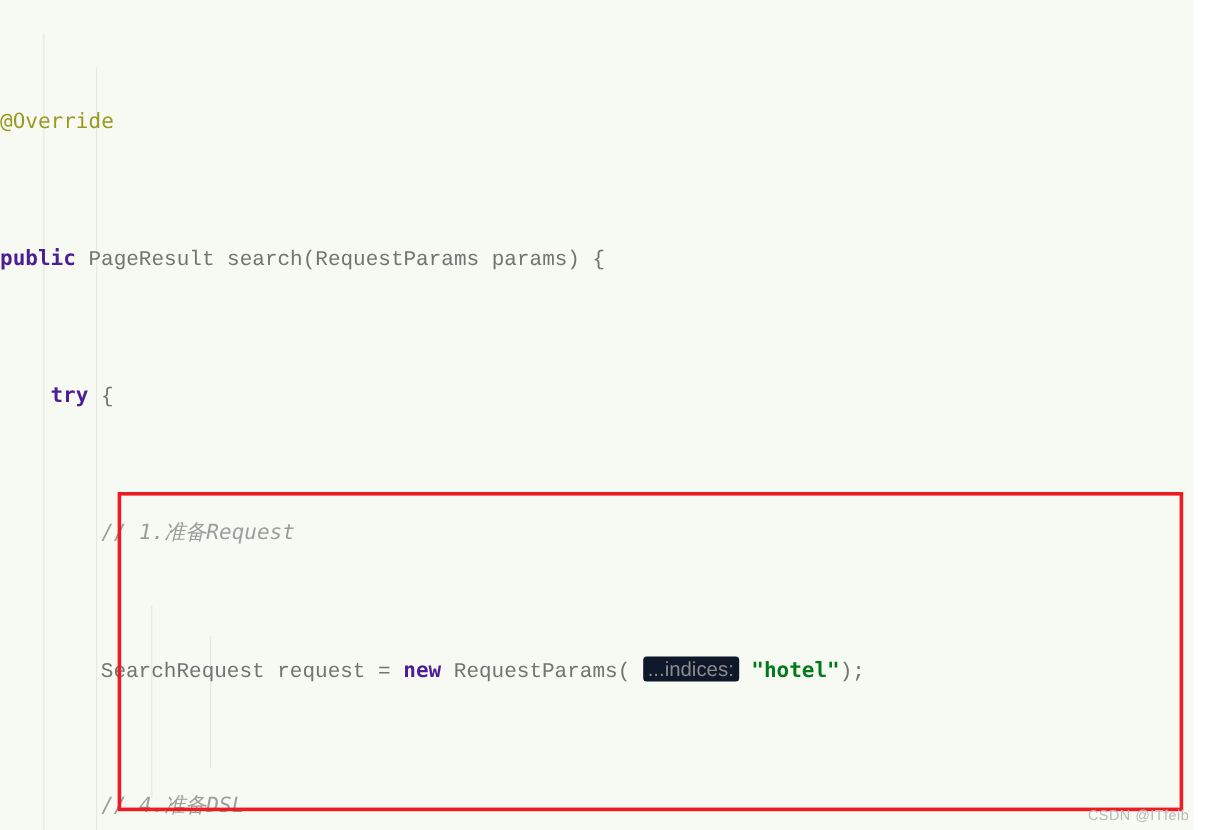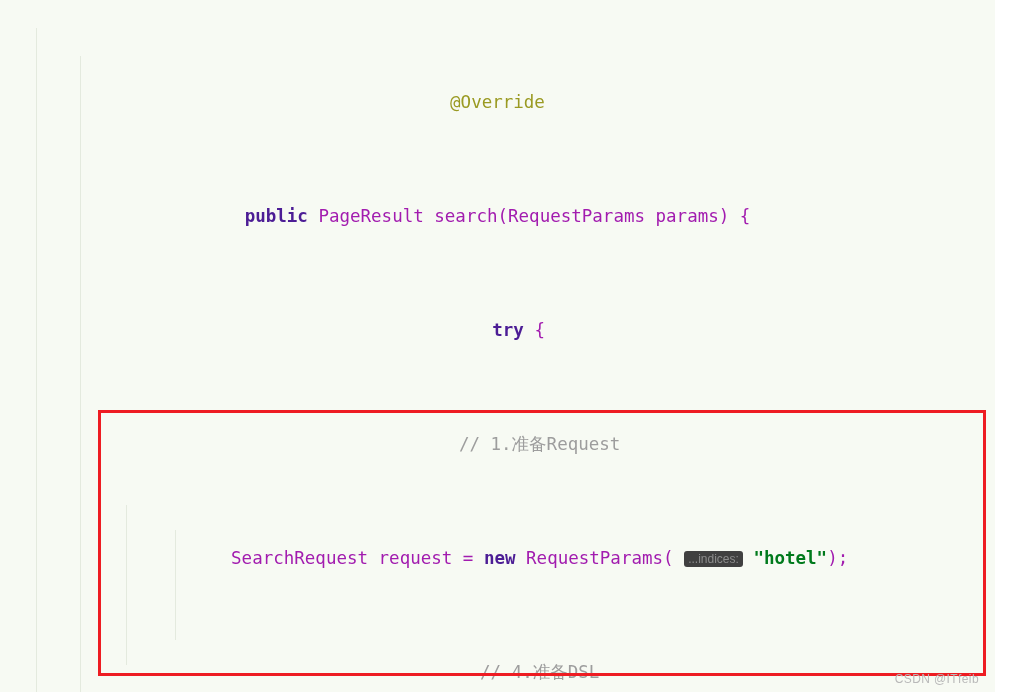--- a/index.html
+++ b/index.html
@@ -45,36 +45,35 @@
     font-size: 17.5px;
     line-height: 28.5px;
     letter-spacing: 0px;
     white-space: pre;
     color: #1c1c1c;
     z-index: 2;
   }
   .ln {
     height: 28.5px;
     white-space: pre;
-    text-align: center;
   }
 
   
   .kw       { color: #4c1d95; font-weight: bold; }      
   .anno     { color: #9a9a22; }                         
-  .cmt      { color: #9d9d9d; }     
+  .cmt      { color: #9d9d9d; font-style: italic; }     
   .str      { color: #007a1c; font-weight: bold; }     
-  .plain    { color: #a21caf; }
+  .plain    { color: #737373; font-family: Liberation Mono, monospace; }
 
   
   .hint {
-    background: #404040;
+    background: #0f172a;
     color: #8c8c8c;
     font-family: "Liberation Sans", sans-serif;
-    font-size: 12px;
+    font-size: 17px;
     font-style: normal;
     font-weight: normal;
     border-radius: 3px;
     padding: 1px 4px 1px 4px;
     letter-spacing: 0;
     vertical-align: 1px;
   }
 
   
   #redbox {
@@ -86,21 +85,21 @@
     border: 3px solid #ee1c22;
     box-sizing: border-box;
     z-index: 5;
     pointer-events: none;
     background: transparent;
   }
 
   
   #watermark {
     position: absolute;
-    right: 16px;
+    right: 4px;
     bottom: 6px;
     font-family: "Liberation Sans", sans-serif;
     font-size: 12px;
     color: #b9b9b9;
     letter-spacing: .4px;
     z-index: 7;
     white-space: nowrap;
   }
 </style>
 </head>

